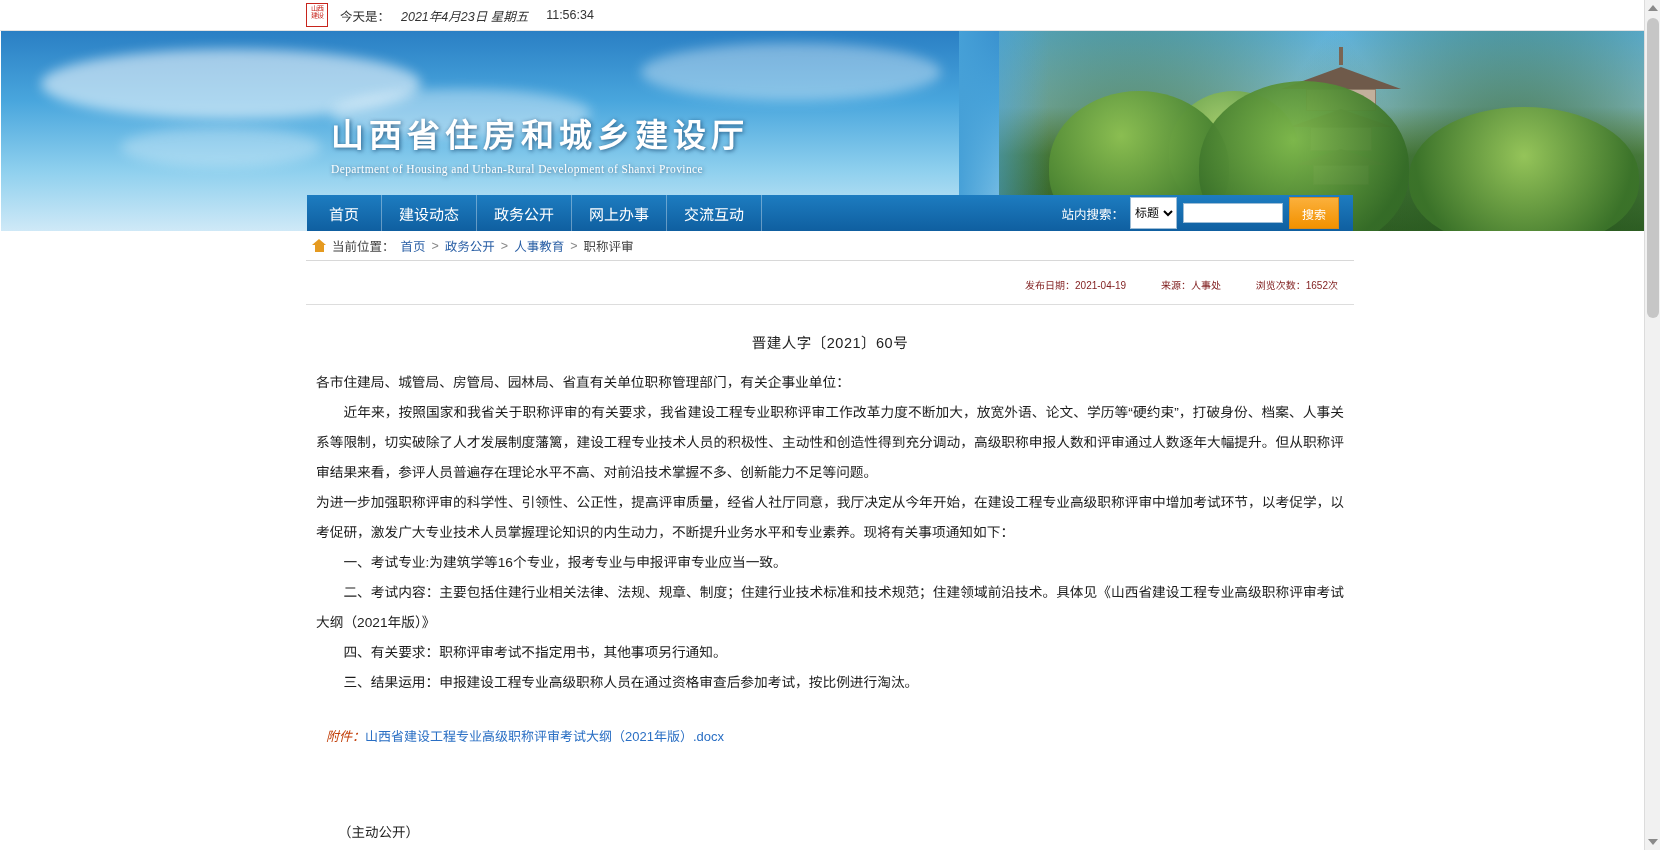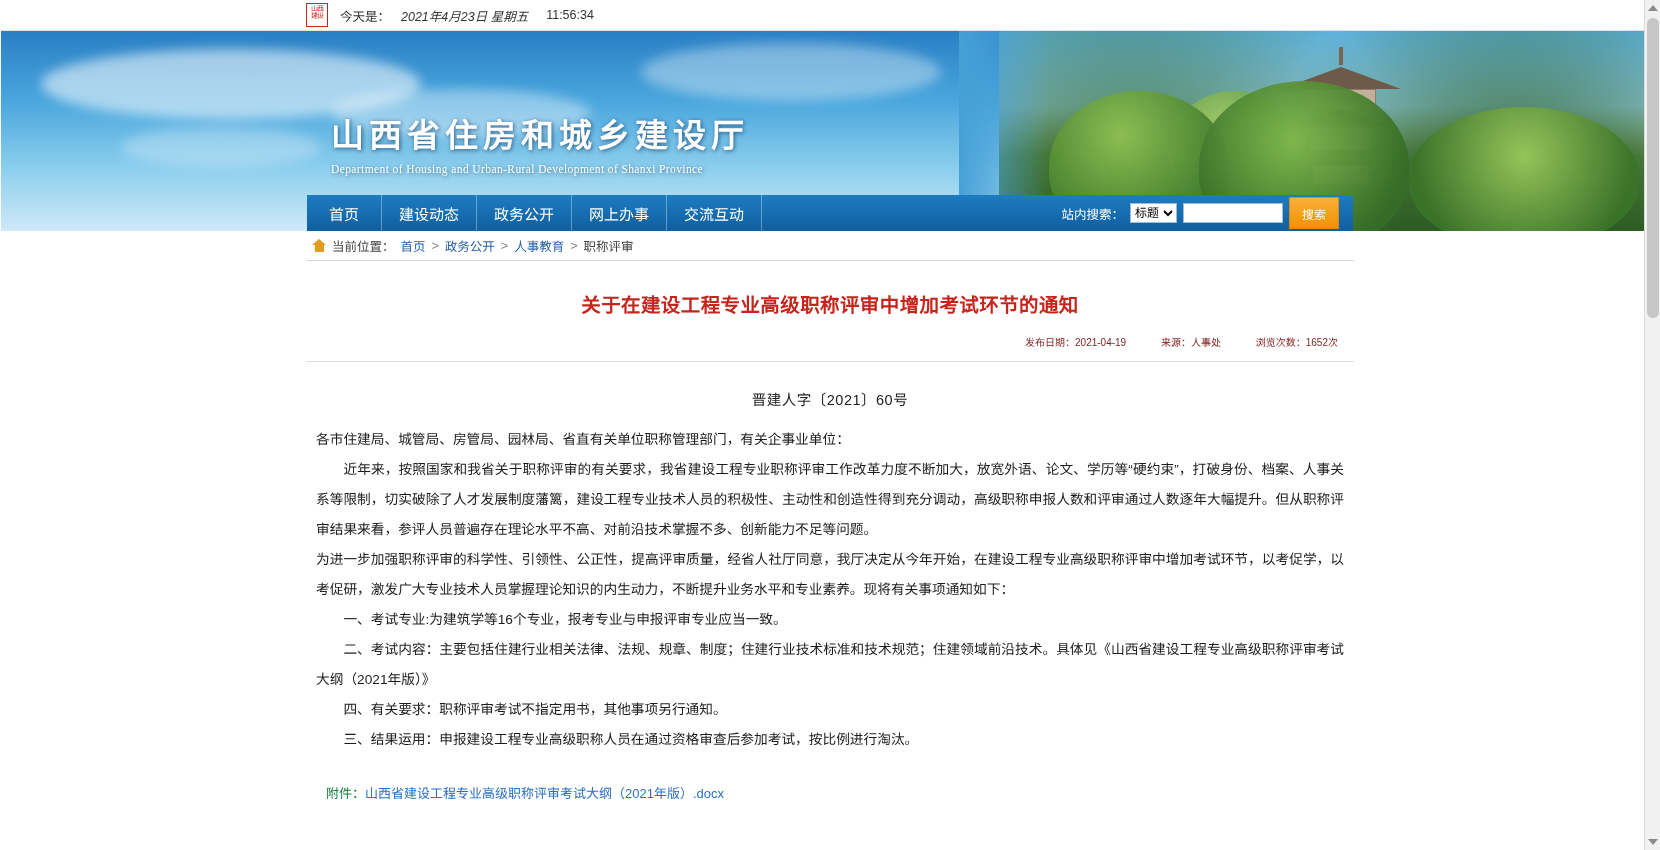--- a/index.html
+++ b/index.html
@@ -151,21 +151,21 @@
   .nav-item:first-child { padding: 0 22px; }
   .search-area {
     margin-left: auto;
     display: flex;
     align-items: center;
     padding-right: 14px;
     gap: 6px;
   }
   .search-label { color: #ffffff; font-size: 12.5px; white-space: nowrap; }
   .search-select {
-    height: 20px;
+    height: 32px;
     font-size: 12px;
     border: 1px solid #9dbdd6;
     background: #fff;
   }
   .search-input {
     width: 100px;
     height: 20px;
     border: 1px solid #9dbdd6;
     background: #ffffff;
     font-size: 12px;
@@ -250,21 +250,21 @@
     color: #1c1c1c;
     padding: 0 10px;
     text-align: justify;
   }
   .body p { margin: 0; }
   .indent { text-indent: 2em; }
   .attach {
     font-size: 13px;
     padding: 28px 10px 0 20px;
   }
-  .attach-label { color: #15803d; }
+  .attach-label { color: #c2410c; font-style: italic; }
   .attach-link { color: #2a6fc4; text-decoration: none; cursor: pointer; }
   .footnote {
     font-size: 13.5px;
     color: #1c1c1c;
     padding: 76px 0 0 32px;
   }
 
   
   .scrollbar {
     position: fixed;
@@ -356,21 +356,20 @@
   <span class="crumb-link">首页</span>
   <span class="crumb-sep">&gt;</span>
   <span class="crumb-link">政务公开</span>
   <span class="crumb-sep">&gt;</span>
   <span class="crumb-link">人事教育</span>
   <span class="crumb-sep">&gt;</span>
   <span class="crumb-cur">职称评审</span>
 </div>
 
 <div class="article">
-  <div class="art-title">关于在建设工程专业高级职称评审中增加考试环节的通知</div>
 
   <div class="art-meta">
     <span>发布日期：2021-04-19</span>
     <span>来源：人事处</span>
     <span>浏览次数：1652次</span>
   </div>
   <div class="meta-rule"></div>
 
   <div class="doc-no">晋建人字〔2021〕60号</div>
 

